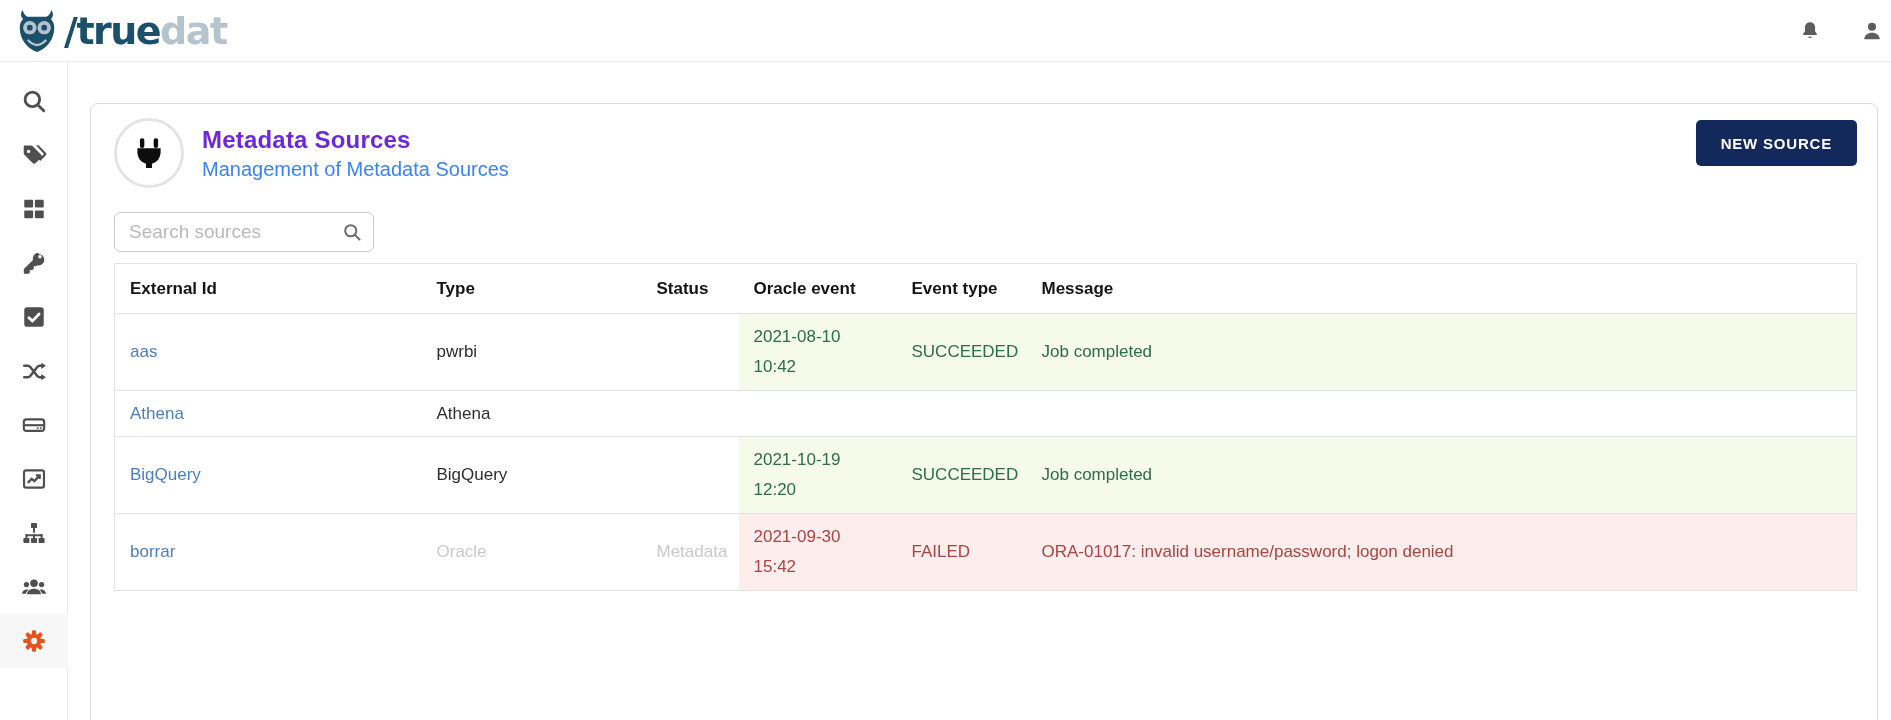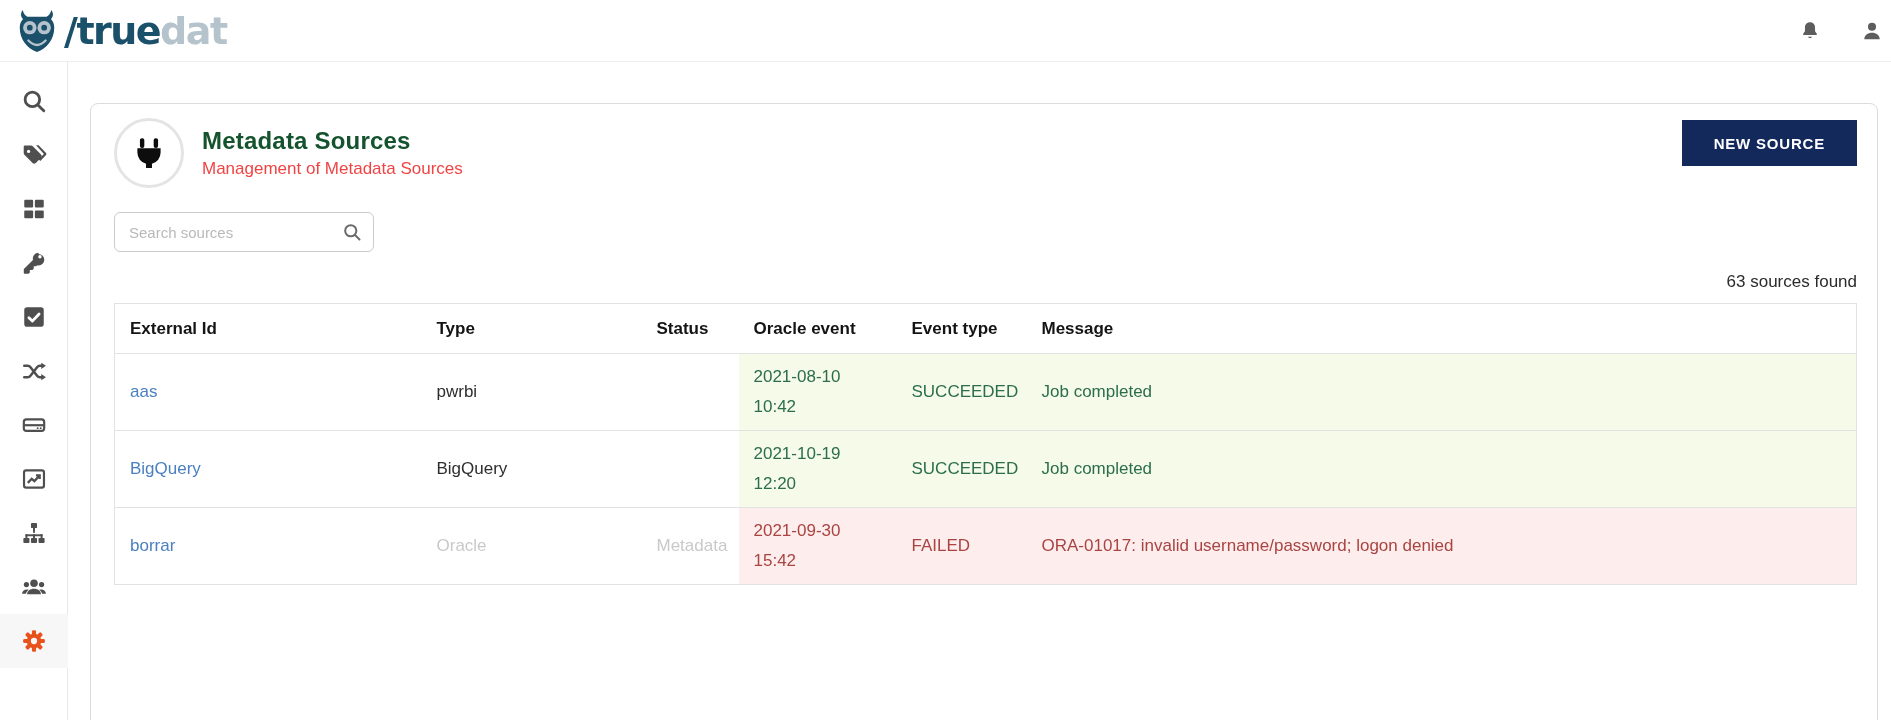--- a/index.html
+++ b/index.html
@@ -29,31 +29,31 @@
 
   
   .card { position:absolute; left:90px; top:103px; width:1788px; height:700px;
           background:#fff; border:1px solid #dcdcdc; border-radius:8px;
           padding:14px 20px 0 23px; }
   .card-head { display:flex; align-items:center; }
   .avatar { width:70px; height:70px; border-radius:50%; border:3px solid #e4e4e4;
             display:flex; align-items:center; justify-content:center; flex:0 0 auto; background:#fff; }
   .avatar svg { width:34px; height:34px; color:#0d0d0d; }
   .title-block { margin-left:18px; }
-  .page-title { font-size:24px; font-weight:bold; color:#14532d; letter-spacing:0.2px; }
-  .page-subtitle { font-size:17px; color:#ef4444; margin-top:4px; }
+  .page-title { font-size:24px; font-weight:bold; color:#6d28d9; letter-spacing:0.2px; }
+  .page-subtitle { font-size:20px; color:#3b82f6; margin-top:4px; }
   .new-source-btn { margin-left:auto; align-self:flex-start; margin-top:2px;
-                    background:var(--brand-navy,#13295c); color:#fff; border:none; border-radius:0;
-                    height:46px; padding:0 32px; font-size:15px; font-weight:bold;
+                    background:var(--brand-navy,#13295c); color:#fff; border:none; border-radius:5px;
+                    height:46px; padding:0 25px; font-size:15px; font-weight:bold;
                     letter-spacing:0.8px; cursor:pointer;
                     font-family:"Liberation Sans","DejaVu Sans",sans-serif; }
 
   .search-wrap { position:relative; width:260px; height:40px; margin-top:24px; }
   .search-wrap input { width:260px; height:40px; border:1px solid #ccc; border-radius:6px;
-                       padding:0 40px 0 14px; font-size:15px; color:#be185d; outline:none;
+                       padding:0 40px 0 14px; font-size:19px; color:#be185d; outline:none;
                        font-family:"Liberation Sans","DejaVu Sans",sans-serif; }
   .search-wrap input::placeholder { color:#b9b9b9; }
   .search-wrap svg { position:absolute; right:12px; top:10px; width:20px; height:20px; color:#6b6b6b; }
 
   .count-row { text-align:right; margin-top:20px; font-size:17px; color:#2b2b2b; }
 
   
   table.sources { width:100%; border-collapse:collapse; table-layout:fixed; margin-top:11px;
                   border:1px solid #e2e2e2; font-size:17px; }
   .sources th { height:50px; padding:0 15px; text-align:left; font-weight:bold; color:#141414;
@@ -206,21 +206,20 @@
   </div>
 
   <div class="search-wrap">
     <input type="text" placeholder="Search sources" style="">
     <svg viewBox="0 0 24 24" fill="none" stroke="currentColor" stroke-width="2.4" stroke-linecap="round">
       <circle cx="10.5" cy="10.5" r="6.7"></circle>
         <path d="M15.6 15.6 21 21"></path>
     </svg>
   </div>
 
-  <div class="count-row">63 sources found</div>
 
   <table class="sources">
     <colgroup>
       <col class="col-extid">
         <col class="col-type">
         <col class="col-status">
       <col class="col-date">
         <col class="col-event">
         <col class="col-msg">
     </colgroup>
@@ -238,20 +237,30 @@
         <tr class="state-success">
     <td class="c-extid"><a href="#">aas</a></td>
     <td class="c-type">pwrbi</td>
     <td class="c-status"></td>
     <td class="c-date tint">
             <div>2021-08-10 10:42</div>
           </td>
     <td class="c-event tint">SUCCEEDED</td>
     <td class="c-msg tint">Job completed</td>
   </tr>
+        <tr class="state-none">
+    <td class="c-extid"><a href="#">Athena</a></td>
+    <td class="c-type">Athena</td>
+    <td class="c-status"></td>
+    <td class="c-date tint">
+            <div></div>
+          </td>
+    <td class="c-event tint"></td>
+    <td class="c-msg tint"></td>
+  </tr>
         <tr class="state-success">
     <td class="c-extid"><a href="#">BigQuery</a></td>
     <td class="c-type">BigQuery</td>
     <td class="c-status"></td>
     <td class="c-date tint">
             <div>2021-10-19 12:20</div>
           </td>
     <td class="c-event tint">SUCCEEDED</td>
     <td class="c-msg tint">Job completed</td>
   </tr>

